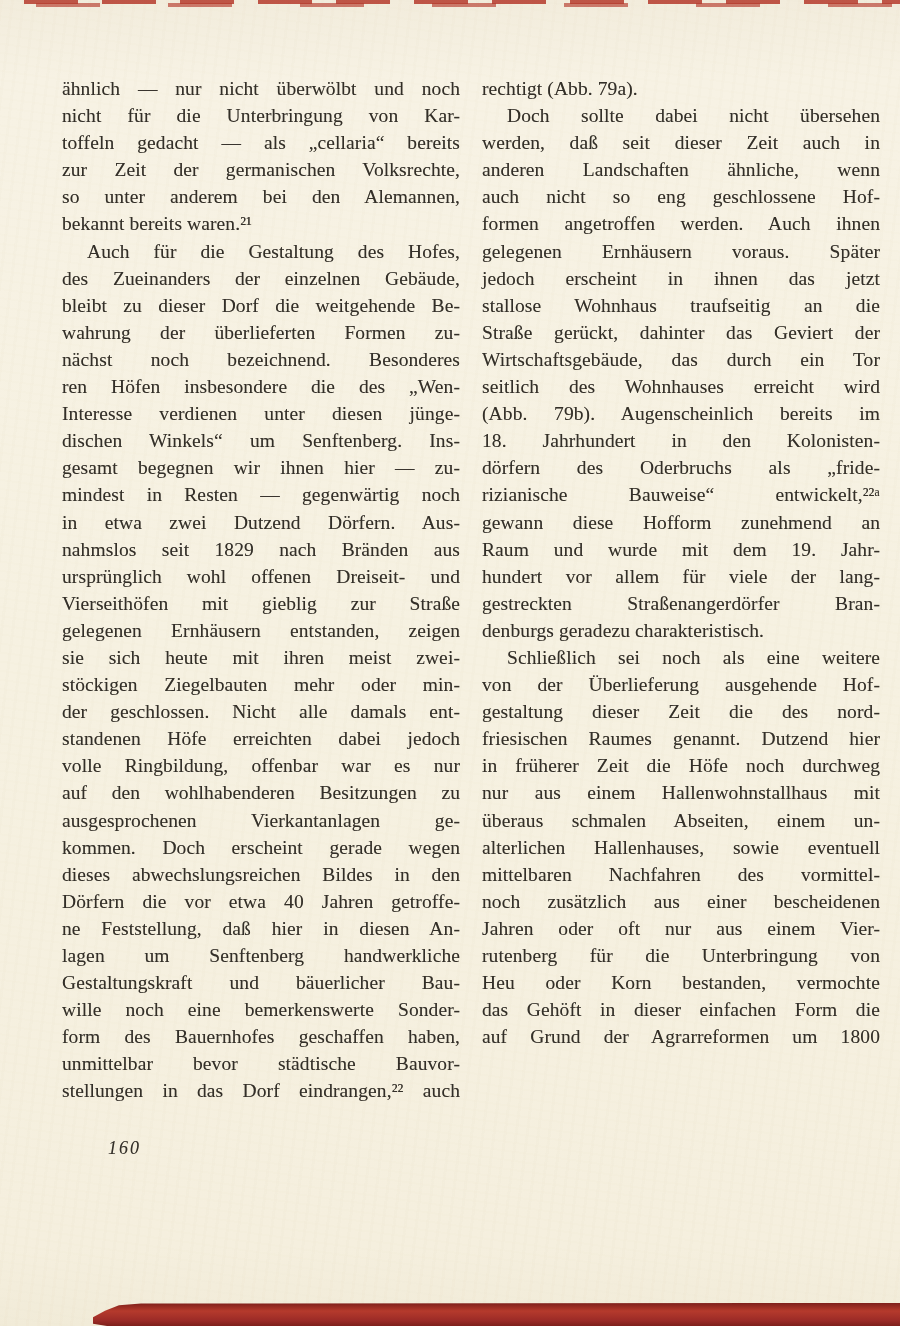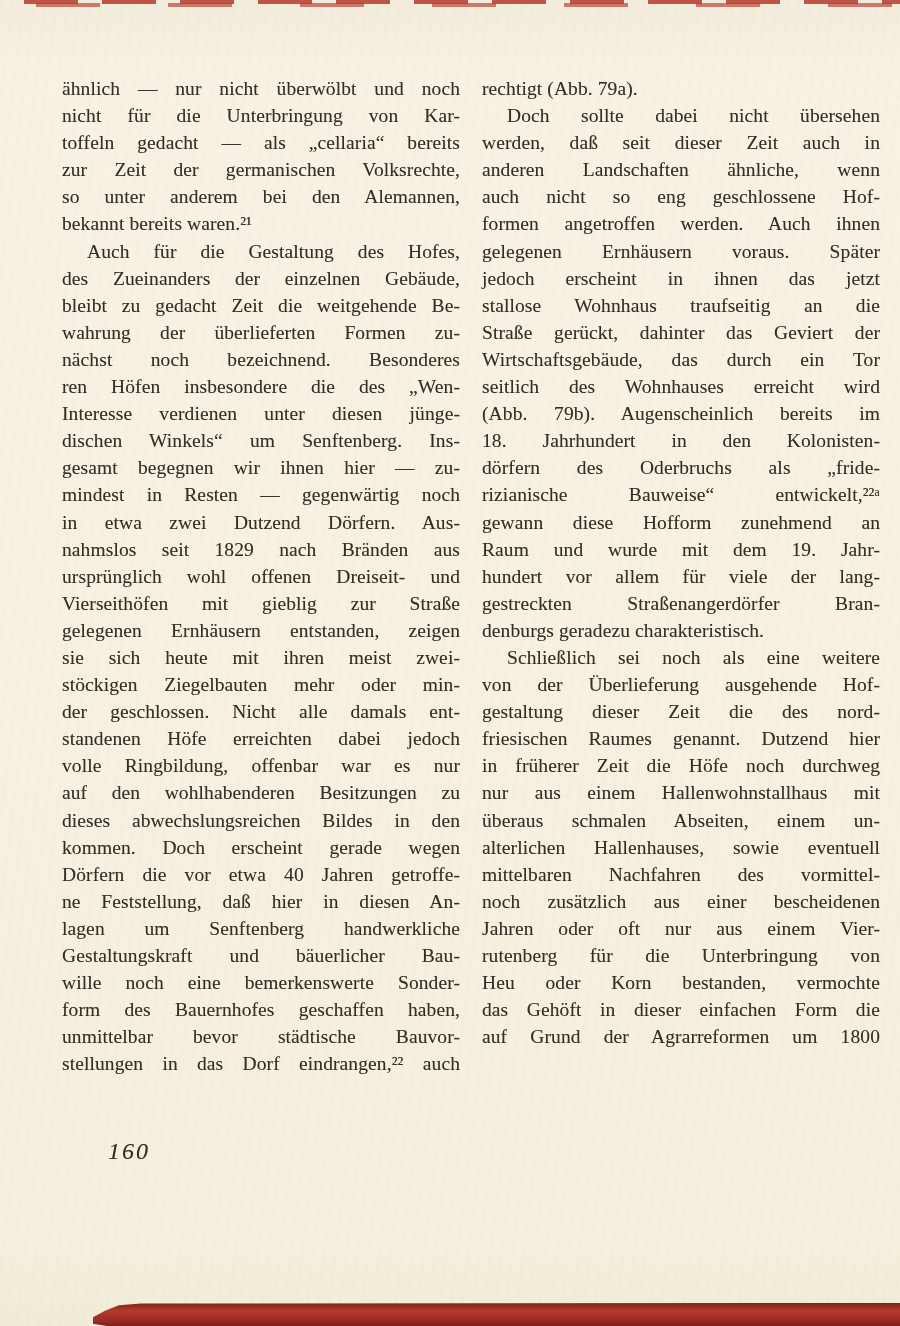--- a/index.html
+++ b/index.html
@@ -45,21 +45,21 @@
   .line{
     font-size:19.5px;line-height:27.1px;
     text-align:justify;text-align-last:justify;
     letter-spacing:.1px;
     text-shadow:0 0 .4px rgba(51,47,40,.35);
   }
   .line.indent{text-indent:25px;}
   .line.para-end{text-align-last:left;}
   .page-number{
     position:absolute;left:108px;top:1138px;
-    font-style:italic;font-size:24px;letter-spacing:2px;
+    font-style:italic;font-size:18px;letter-spacing:2px;
     color:var(--ink,#332f28);
     text-shadow:0 0 .4px rgba(51,47,40,.35);
   }
 </style>
 </head>
 <body>
 
 <div class="paper"></div>
 
 <div class="top-edge">
@@ -70,41 +70,42 @@
 <main class="columns">
   <div class="col" id="col-left">
       <div class="line">ähnlich — nur nicht überwölbt und noch</div>
       <div class="line">nicht für die Unterbringung von Kar-</div>
       <div class="line">toffeln gedacht — als „cellaria“ bereits</div>
       <div class="line">zur Zeit der germanischen Volksrechte,</div>
       <div class="line">so unter anderem bei den Alemannen,</div>
       <div class="line para-end">bekannt bereits waren.²¹</div>
       <div class="line indent">Auch für die Gestaltung des Hofes,</div>
       <div class="line">des Zueinanders der einzelnen Gebäude,</div>
-      <div class="line">bleibt zu gedacht Zeit die weitgehende Be-</div>
+      <div class="line">bleibt zu dieser Dorf die weitgehende Be-</div>
       <div class="line">wahrung der überlieferten Formen zu-</div>
       <div class="line">nächst noch bezeichnend. Besonderes</div>
       <div class="line">ren Höfen insbesondere die des „Wen-</div>
       <div class="line">Interesse verdienen unter diesen jünge-</div>
       <div class="line">dischen Winkels“ um Senftenberg. Ins-</div>
       <div class="line">gesamt begegnen wir ihnen hier — zu-</div>
       <div class="line">mindest in Resten — gegenwärtig noch</div>
       <div class="line">in etwa zwei Dutzend Dörfern. Aus-</div>
       <div class="line">nahmslos seit 1829 nach Bränden aus</div>
       <div class="line">ursprünglich wohl offenen Dreiseit- und</div>
       <div class="line">Vierseithöfen mit gieblig zur Straße</div>
       <div class="line">gelegenen Ernhäusern entstanden, zeigen</div>
       <div class="line">sie sich heute mit ihren meist zwei-</div>
       <div class="line">stöckigen Ziegelbauten mehr oder min-</div>
       <div class="line">der geschlossen. Nicht alle damals ent-</div>
       <div class="line">standenen Höfe erreichten dabei jedoch</div>
       <div class="line">volle Ringbildung, offenbar war es nur</div>
       <div class="line">auf den wohlhabenderen Besitzungen zu</div>
+      <div class="line">ausgesprochenen Vierkantanlagen ge-</div>
+      <div class="line">kommen. Doch erscheint gerade wegen</div>
       <div class="line">dieses abwechslungsreichen Bildes in den</div>
-      <div class="line">kommen. Doch erscheint gerade wegen</div>
       <div class="line">Dörfern die vor etwa 40 Jahren getroffe-</div>
       <div class="line">ne Feststellung, daß hier in diesen An-</div>
       <div class="line">lagen um Senftenberg handwerkliche</div>
       <div class="line">Gestaltungskraft und bäuerlicher Bau-</div>
       <div class="line">wille noch eine bemerkenswerte Sonder-</div>
       <div class="line">form des Bauernhofes geschaffen haben,</div>
       <div class="line">unmittelbar bevor städtische Bauvor-</div>
       <div class="line">stellungen in das Dorf eindrangen,²² auch</div>
     </div>
   <div class="col" id="col-right">

